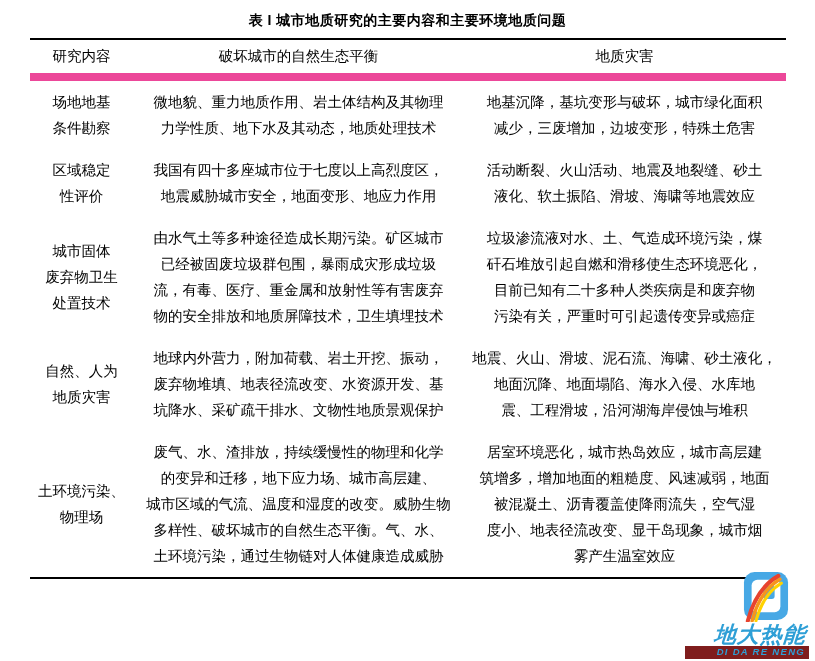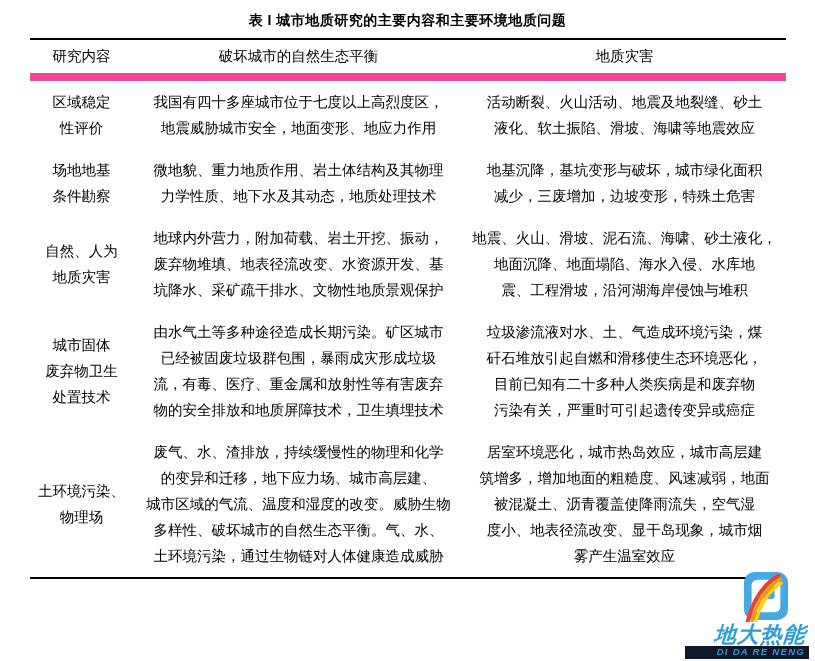--- a/index.html
+++ b/index.html
@@ -71,21 +71,21 @@
     transform:skewX(-4deg);
   }
   .wm-en {
     display:block;
     font-size:9.5px;
     line-height:12px;
     font-weight:bold;
     font-style:italic;
     letter-spacing:1.3px;
     color:#2E9FD6;
-    background:#0f172a;
+    background:#7f1d1d;
     padding:0 4px 1px 4px;
   }
 </style>
 </head>
 <body>
 
 <div class="title">表 I 城市地质研究的主要内容和主要环境地质问题</div>
 
 <table class="geo-table">
   <colgroup>
@@ -95,57 +95,57 @@
   </colgroup>
   <thead>
     <tr>
       <th>研究内容</th>
       <th>破坏城市的自然生态平衡</th>
       <th>地质灾害</th>
     </tr>
   </thead>
   <tbody>
     <tr>
-      <td>区域稳定
-性评价</td>
-      <td>我国有四十多座城市位于七度以上高烈度区，
-地震威胁城市安全，地面变形、地应力作用</td>
-      <td>活动断裂、火山活动、地震及地裂缝、砂土
-液化、软土振陷、滑坡、海啸等地震效应</td>
-    </tr>
-    <tr>
       <td>场地地基
 条件勘察</td>
       <td>微地貌、重力地质作用、岩土体结构及其物理
 力学性质、地下水及其动态，地质处理技术</td>
       <td>地基沉降，基坑变形与破坏，城市绿化面积
 减少，三废增加，边坡变形，特殊土危害</td>
     </tr>
     <tr>
-      <td>自然、人为
-地质灾害</td>
-      <td>地球内外营力，附加荷载、岩土开挖、振动，
-废弃物堆填、地表径流改变、水资源开发、基
-坑降水、采矿疏干排水、文物性地质景观保护</td>
-      <td>地震、火山、滑坡、泥石流、海啸、砂土液化，
-地面沉降、地面塌陷、海水入侵、水库地
-震、工程滑坡，沿河湖海岸侵蚀与堆积</td>
+      <td>区域稳定
+性评价</td>
+      <td>我国有四十多座城市位于七度以上高烈度区，
+地震威胁城市安全，地面变形、地应力作用</td>
+      <td>活动断裂、火山活动、地震及地裂缝、砂土
+液化、软土振陷、滑坡、海啸等地震效应</td>
     </tr>
     <tr>
       <td>城市固体
 废弃物卫生
 处置技术</td>
       <td>由水气土等多种途径造成长期污染。矿区城市
 已经被固废垃圾群包围，暴雨成灾形成垃圾
 流，有毒、医疗、重金属和放射性等有害废弃
 物的安全排放和地质屏障技术，卫生填埋技术</td>
       <td>垃圾渗流液对水、土、气造成环境污染，煤
 矸石堆放引起自燃和滑移使生态环境恶化，
 目前已知有二十多种人类疾病是和废弃物
 污染有关，严重时可引起遗传变异或癌症</td>
+    </tr>
+    <tr>
+      <td>自然、人为
+地质灾害</td>
+      <td>地球内外营力，附加荷载、岩土开挖、振动，
+废弃物堆填、地表径流改变、水资源开发、基
+坑降水、采矿疏干排水、文物性地质景观保护</td>
+      <td>地震、火山、滑坡、泥石流、海啸、砂土液化，
+地面沉降、地面塌陷、海水入侵、水库地
+震、工程滑坡，沿河湖海岸侵蚀与堆积</td>
     </tr>
     <tr>
       <td>土环境污染、
 物理场</td>
       <td>废气、水、渣排放，持续缓慢性的物理和化学
 的变异和迁移，地下应力场、城市高层建、
 城市区域的气流、温度和湿度的改变。威胁生物
 多样性、破坏城市的自然生态平衡。气、水、
 土环境污染，通过生物链对人体健康造成威胁</td>
       <td>居室环境恶化，城市热岛效应，城市高层建

